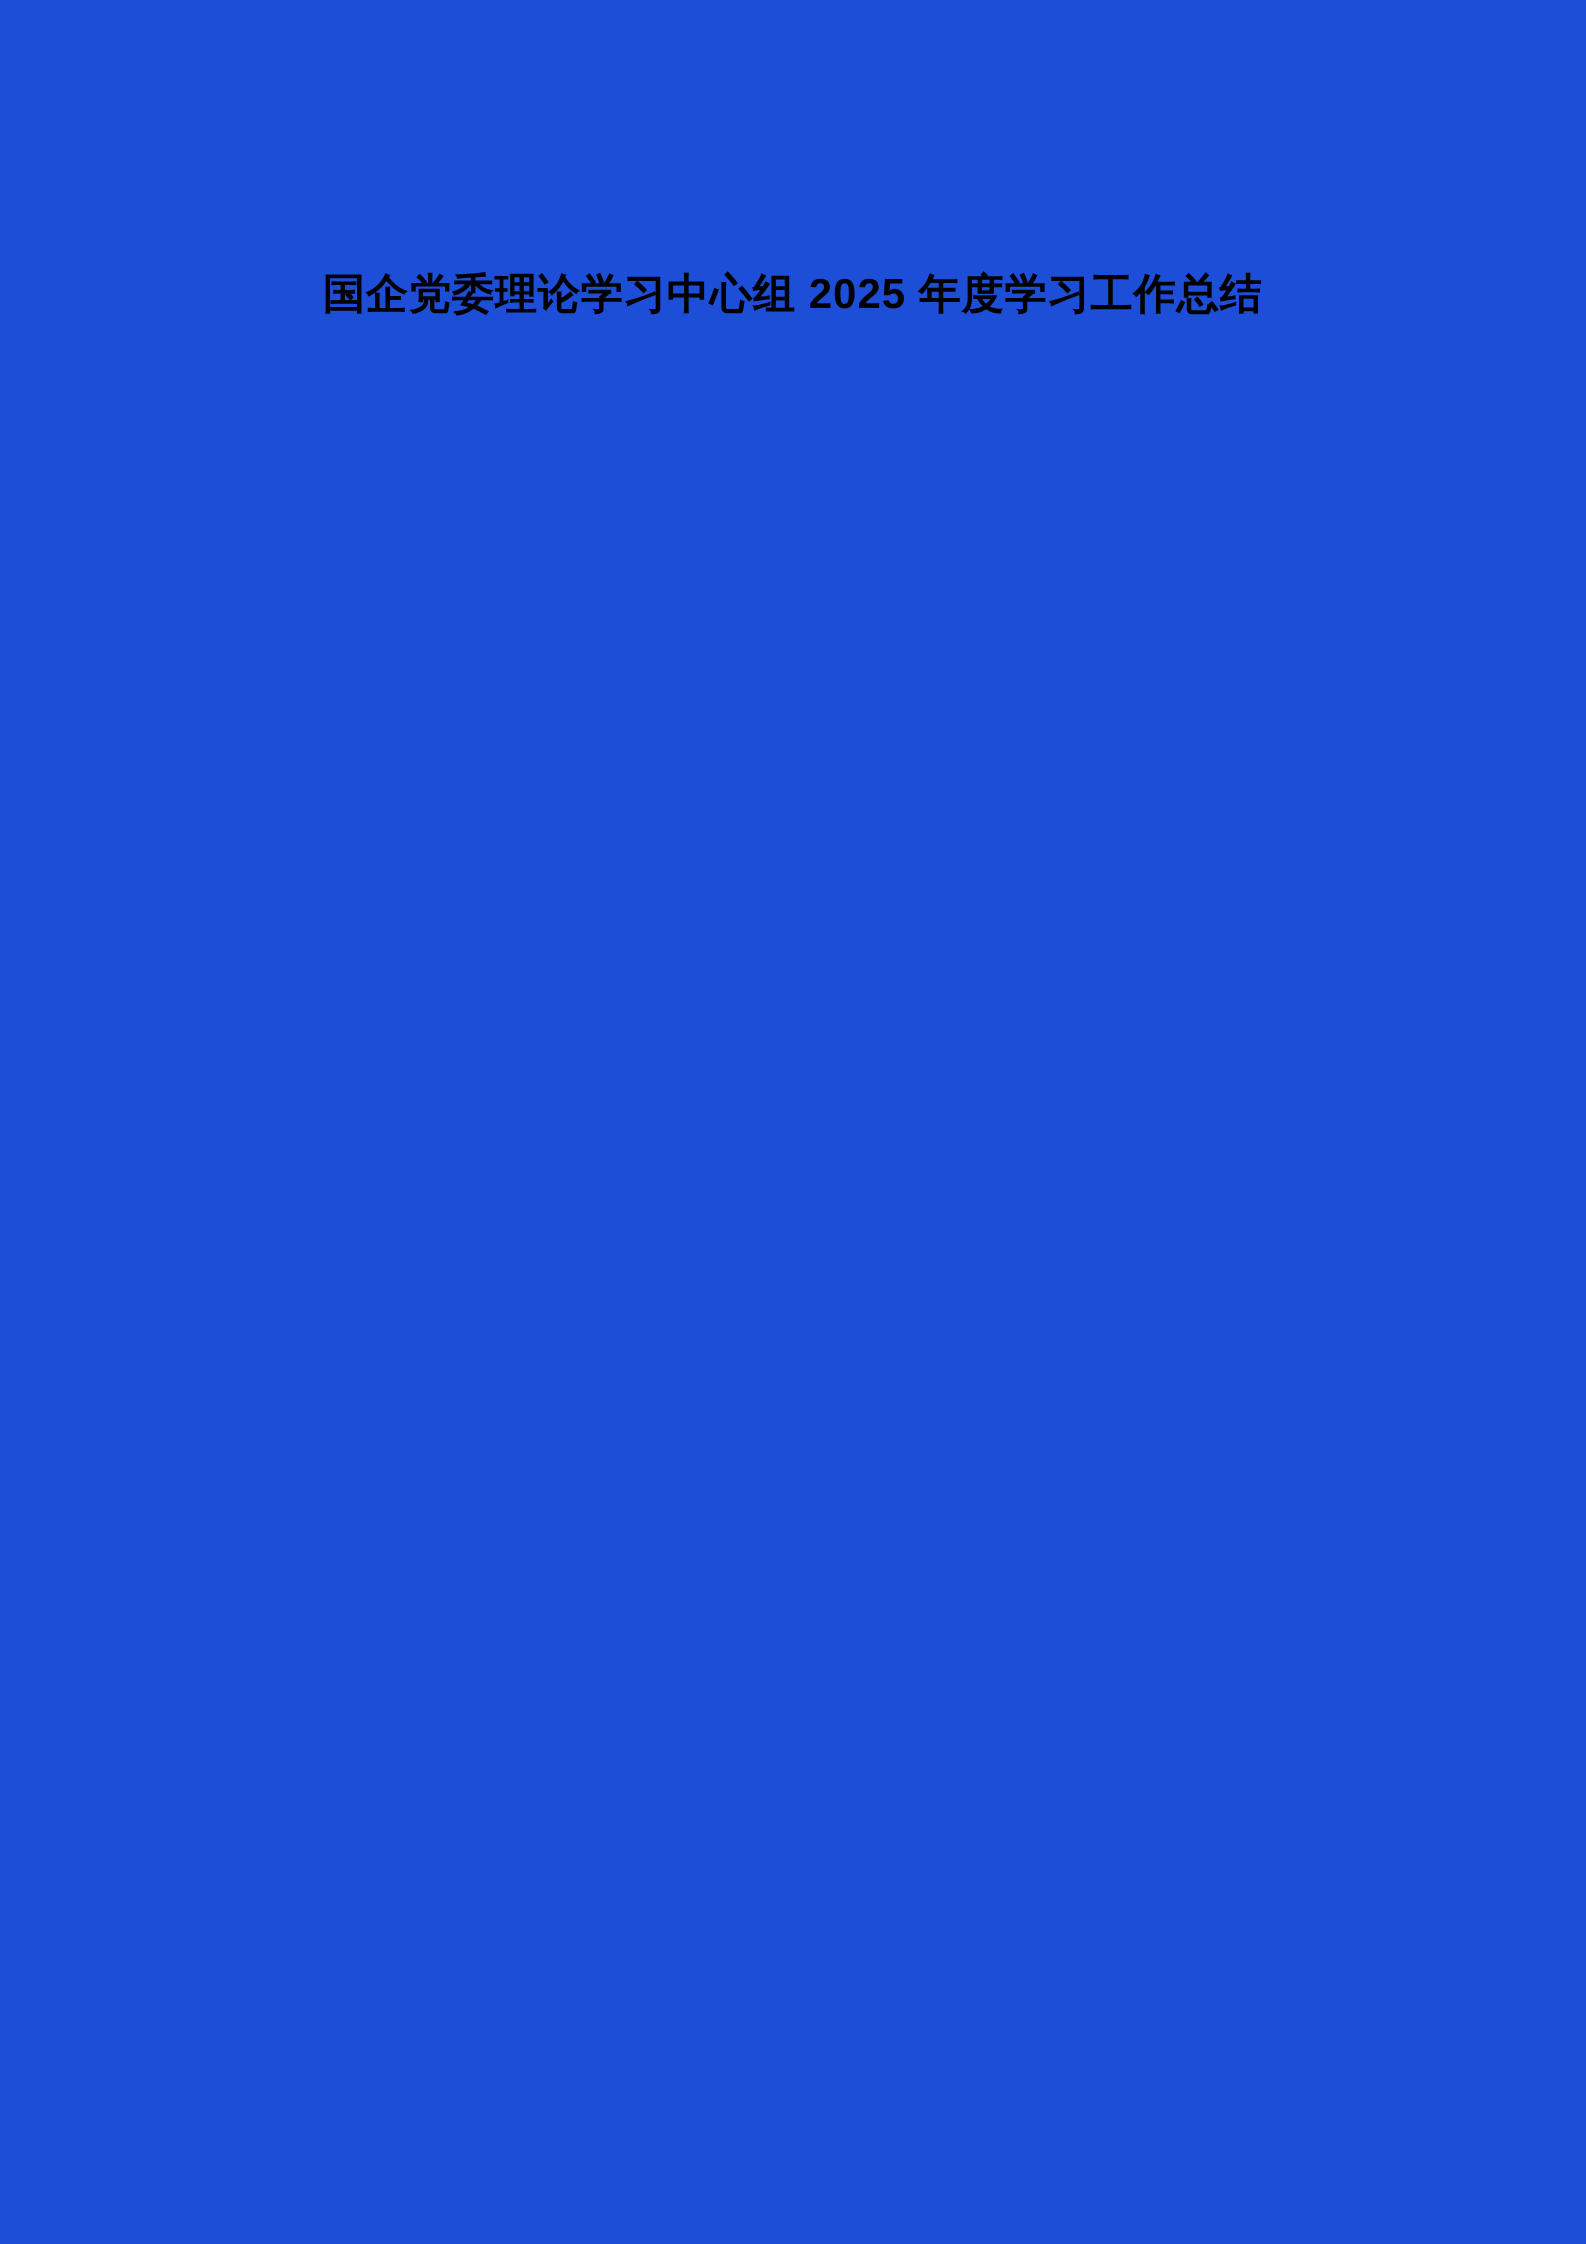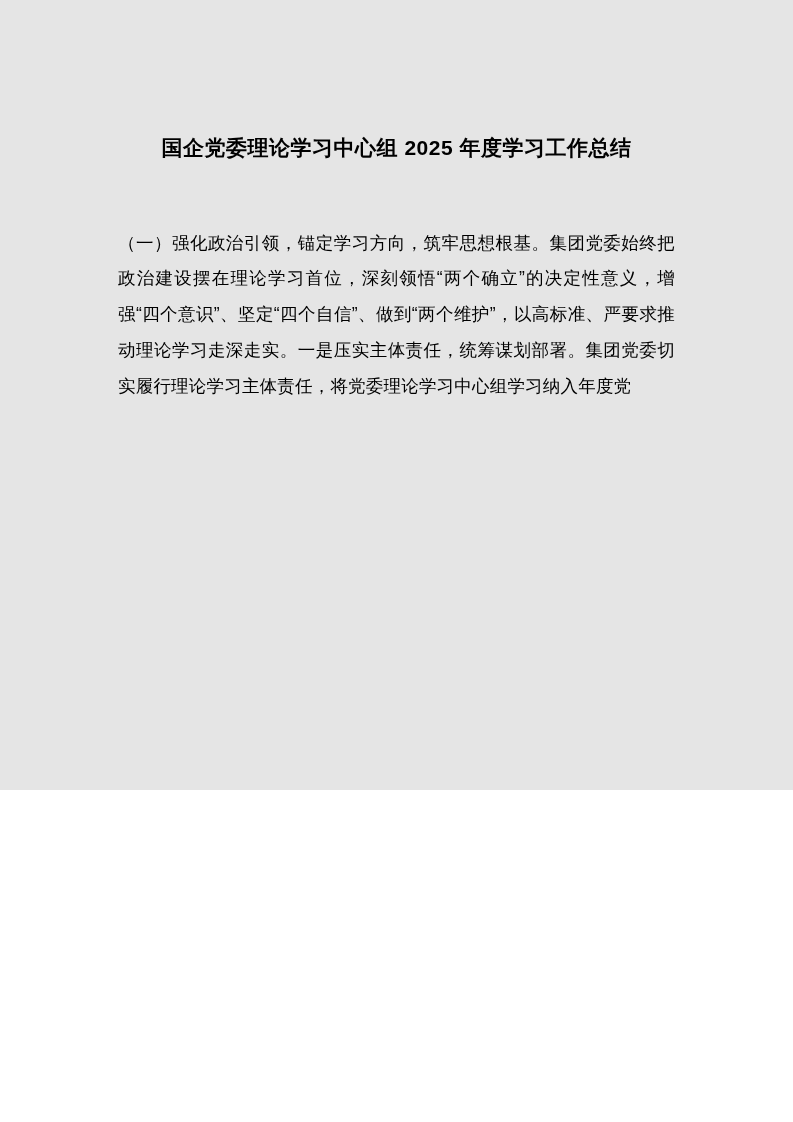--- a/index.html
+++ b/index.html
@@ -10,24 +10,24 @@
   body {
     width: 793px;
     height: 1122px;
     font-family: "Liberation Sans", "DejaVu Sans", sans-serif;
     color: #000000;
     overflow: hidden;
   }
   .page {
     position: relative;
     width: 793px;
-    height: 790px;
+    height: 1122px;
     box-sizing: border-box;
     padding: 118px 118px 0 118px;
-    background: #e5e5e5;
+    background: #1d4ed8;
   }
   .doc-title {
     font-size: 21px;
     font-weight: bold;
     text-align: center;
     letter-spacing: 0.5px;
     line-height: 1.5;
     margin: 0 0 0 0;
     padding-top: 14px;
   }
@@ -55,15 +55,14 @@
 <body>
 
 <div class="page">
 
   <h1 class="doc-title">国企党委理论学习中心组 2025 年度学习工作总结</h1>
 
   <div class="spacer-after-title"></div>
 
 
 
-  <p class="para body-indent">（一）强化政治引领，锚定学习方向，筑牢思想根基。集团党委始终把政治建设摆在理论学习首位，深刻领悟“两个确立”的决定性意义，增强“四个意识”、坚定“四个自信”、做到“两个维护”，以高标准、严要求推动理论学习走深走实。一是压实主体责任，统筹谋划部署。集团党委切实履行理论学习主体责任，将党委理论学习中心组学习纳入年度党</p>
 
 </div>
 
 </body></html>

